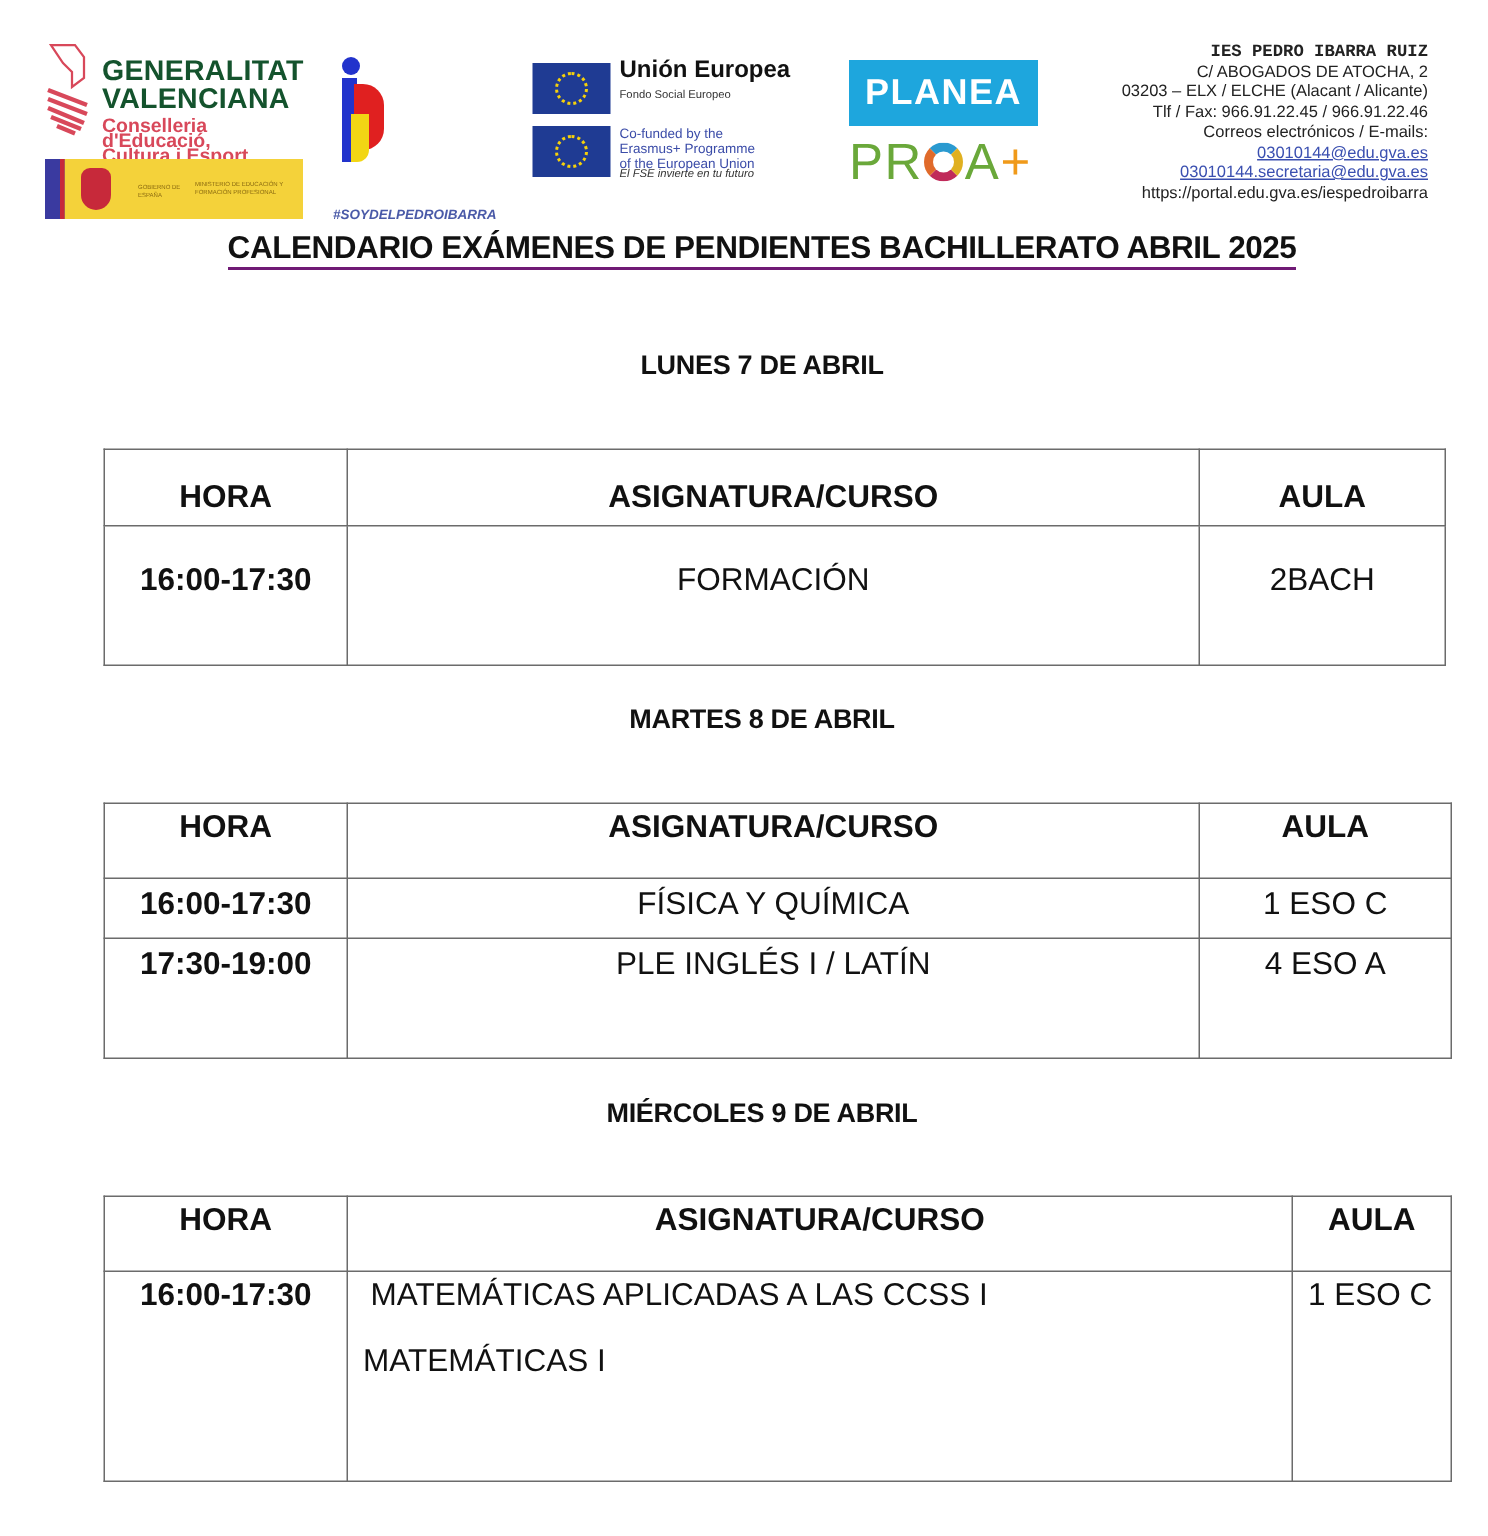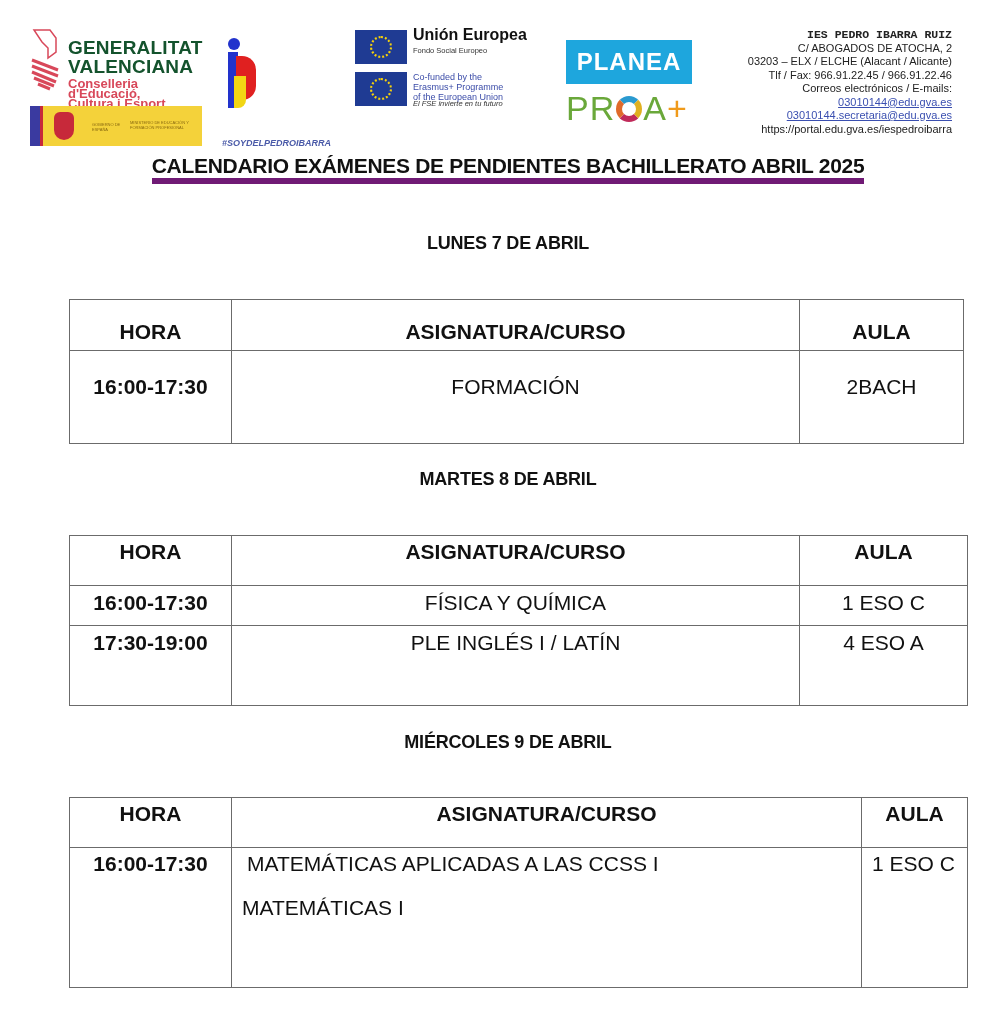--- a/index.html
+++ b/index.html
@@ -18,39 +18,39 @@
   .gob-text { font-size: 4px; line-height: 5px; color: #8a6a10; }
 
   .ipi-logo { left: 222px; top: 32px; width: 118px; height: 105px; }
   .ipi-dot { left: 6px; top: 6px; width: 12px; height: 12px; border-radius: 50%; background: #2233cc; }
   .ipi-stem-blue { left: 6px; top: 20px; width: 10px; height: 56px; background: #2233cc; }
   .ipi-red { left: 14px; top: 24px; width: 20px; height: 44px; background: #e02020; border-radius: 0 14px 14px 0; }
   .ipi-yellow { left: 12px; top: 44px; width: 12px; height: 32px; background: #f2d614; border-radius: 0 0 8px 0; }
   .ipi-words { left: 30px; top: 4px; font-size: 20px; line-height: 25px; font-weight: bold; color: #111; }
   .ipi-tag { left: 0; top: 90px; font-size: 9px; font-weight: bold; font-style: italic; color: #4a5aa8; margin-top: 16px; }
 
-  .eu-logo { left: 355px; top: 28px; width: 190px; height: 80px; }
+  .eu-logo { left: 355px; top: 40px; width: 190px; height: 80px; }
   .eu-flag { width: 52px; height: 34px; background: #1f3b93; display: flex; align-items: center; justify-content: center; }
   .eu-stars { width: 22px; height: 22px; border-radius: 50%; border: 2px dotted #f6d10a; box-sizing: border-box; }
   .eu-title { left: 58px; top: -2px; font-size: 16px; font-weight: bold; color: #111; }
   .eu-small { font-size: 7.5px; line-height: 9px; color: #333; }
   .eu-blue { font-size: 9px; line-height: 10px; color: #3b4ca8; }
 
   .planea { left: 566px; top: 40px; width: 126px; height: 44px; background: #1ea6dd; color: #fff; font-weight: bold; font-size: 24px; line-height: 44px; text-align: center; letter-spacing: 1px; }
   .proa { left: 566px; top: 88px; font-size: 34px; line-height: 40px; color: #6aa83a; letter-spacing: 1px; }
   .proa .o { display: inline-block; width: 26px; height: 26px; border-radius: 50%; border: 6px solid #e06a2a; border-top-color: #2a9ad0; border-right-color: #e0b020; border-bottom-color: #c02a5a; box-sizing: border-box; vertical-align: -2px; margin: 0 1px; }
   .proa .plus { color: #f09a1a; }
 
   .ies-block { right: 40px; top: 28px; width: 270px; text-align: right; font-size: 11px; line-height: 13.5px; color: #222; }
   .ies-block .name { font-weight: bold; font-size: 11.5px; font-family: Liberation Mono, monospace; }
   .ies-block .link { color: #3a4fb0; text-decoration: underline; }
 
   
   .doc-title { left: 0; width: 1016px; top: 154px; text-align: center; font-family: "Liberation Sans", sans-serif; font-weight: bold; font-size: 21px; color: #111; }
-  .doc-title span { border-bottom: 6px solid #701a75; padding-bottom: 1px; letter-spacing: -0.3px; }
+  .doc-title span { border-bottom: 2px solid #701a75; padding-bottom: 1px; letter-spacing: -0.3px; }
 
   .day-heading { left: 0; width: 1016px; text-align: center; font-weight: bold; font-size: 18px; color: #111; letter-spacing: -0.2px; }
 
   
   table.exam { position: absolute; border-collapse: collapse; font-size: 21px; color: #111; }
   table.exam td, table.exam th { border: 1.5px solid #6b6b6b; vertical-align: top; padding: 0; }
   table.exam th { font-weight: bold; text-align: center; }
   table.exam td.hora { font-weight: bold; text-align: center; }
   table.exam td.c { text-align: center; }
   .cell-inner { padding-top: 10px; }

